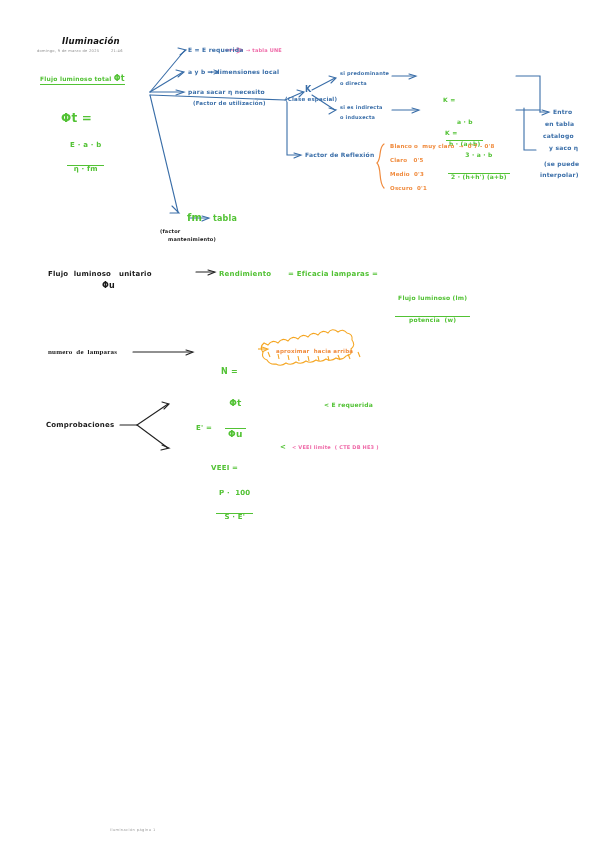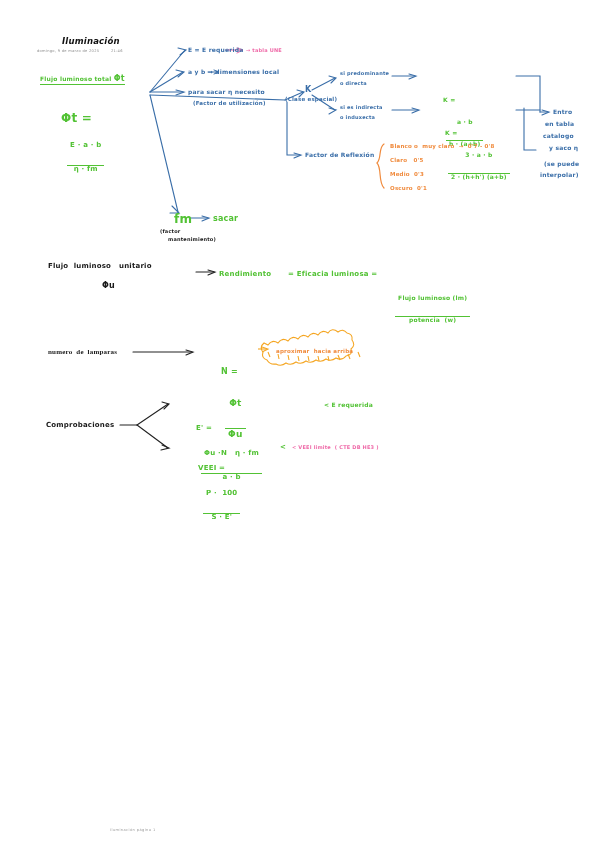--- a/index.html
+++ b/index.html
@@ -13,21 +13,21 @@
   .dark{color:#1a1a1a;}
   .hand{font-family:"DejaVu Sans", sans-serif;font-weight:600;letter-spacing:.2px;}
   .title{font-size:8.5px;font-weight:700;color:#111;letter-spacing:.2px;}
   .meta{font-size:3.6px;color:#8d8d8d;letter-spacing:.3px;}
   .foot{font-size:3.6px;color:#9a9a9a;letter-spacing:.4px;}
   svg.lay{position:absolute;left:0;top:0;width:598px;height:848px;pointer-events:none;}
   .fr{display:inline-block;vertical-align:middle;text-align:center;line-height:1.12;}
   .fr .num{display:block;padding:0 3px;}
   .fr .den{display:block;border-top:1.4px solid currentColor;padding:0 3px;}
   .s5{font-size:5px;} .s55{font-size:5.5px;} .s6{font-size:6px;} .s7{font-size:7px;}
-  .s8{font-size:8px;} .s9{font-size:9px;} .s10{font-size:12px;} .s13{font-size:12px;}
+  .s8{font-size:8px;} .s9{font-size:9px;} .s10{font-size:10px;margin-left:13px;} .s13{font-size:12px;}
   .ul{border-bottom:1.3px solid currentColor;padding-bottom:1px;}
 </style>
 </head>
 <body>
 
 <div id="page">
 
   <div class="tx title" style="left:62px;top:36px;font-style:italic;">Iluminación</div>
   <div class="tx meta" style="left:37px;top:49px;">domingo, 9 de marzo de 2025        21:46</div>
 
@@ -157,28 +157,28 @@
   <div class="tx hand orange s55" style="left:390px;top:185px;">Oscuro  0'1</div>
 
   <div class="tx hand blue s6" style="left:553px;top:108px;">Entro</div>
   <div class="tx hand blue s6" style="left:545px;top:120px;">en tabla</div>
   <div class="tx hand blue s6" style="left:543px;top:132px;">catalogo</div>
   <div class="tx hand blue s6" style="left:549px;top:144px;">y saco η</div>
   <div class="tx hand blue s6" style="left:544px;top:160px;">(se puede</div>
   <div class="tx hand blue s6" style="left:540px;top:171px;">interpolar)</div>
 
   <div class="tx hand green s10" style="left:174px;top:212px;">fm</div>
-  <div class="tx hand green s8" style="left:213px;top:214px;">sacar</div>
+  <div class="tx hand green s8" style="left:213px;top:214px;">tabla</div>
   <div class="tx hand dark s5" style="left:160px;top:228px;">(factor</div>
   <div class="tx hand dark s5" style="left:168px;top:236px;">mantenimiento)</div>
 
-  <div class="tx hand dark s7" style="left:48px;top:262px;">Flujo  luminoso   unitario</div>
+  <div class="tx hand dark s7" style="left:48px;top:270px;">Flujo  luminoso   unitario</div>
   <div class="tx hand dark s8" style="left:102px;top:281px;">Φu</div>
   <div class="tx hand green s7" style="left:219px;top:270px;">Rendimiento</div>
-  <div class="tx hand green s7" style="left:288px;top:270px;">= Eficacia luminosa =</div>
+  <div class="tx hand green s7" style="left:288px;top:270px;">= Eficacia lamparas =</div>
   <div class="tx hand green" style="left:372px;top:263px;">
     <span class="fr s6">
       <span class="num">Flujo luminoso (lm)</span>
       <span class="den">potencia  (w)</span>
     </span>
   </div>
 
   <div class="tx hand dark s7" style="left:48px;top:348px;font-family:Liberation Serif, serif;">numero  de  lamparas</div>
   <div class="tx hand green" style="left:198px;top:340px;">
     <span class="s8">N =</span>
@@ -186,28 +186,24 @@
       <span class="num">Φt</span>
       <span class="den">Φu</span>
     </span>
   </div>
   <div class="tx hand orange s55" style="left:276px;top:348px;">aproximar  hacia arriba</div>
 
   <div class="tx hand dark s7" style="left:46px;top:421px;">Comprobaciones</div>
 
   <div class="tx hand green" style="left:173px;top:396px;">
     <span class="s7">E' =</span>
-    <span class="fr s7" style="margin-left:5px;">
-      <span class="num">Φu ·N   η · fm</span>
-      <span class="den">a · b</span>
-    </span>
   </div>
   <div class="tx hand green s6" style="left:324px;top:401px;">&lt; E requerida</div>
 
-  <div class="tx hand green" style="left:175px;top:436px;">
+  <div class="tx hand green" style="left:188px;top:436px;">
     <span class="s7">VEEI =</span>
     <span class="fr s7" style="margin-left:5px;">
       <span class="num">P ·  100</span>
       <span class="den">S · E'</span>
     </span>
   </div>
   <div class="tx hand green s7" style="left:280px;top:443px;">&lt;</div>
   <div class="tx hand pink s5" style="left:292px;top:444px;">&lt; VEEI limite  ( CTE DB HE3 )</div>
 
   <div class="tx foot" style="left:110px;top:828px;">Iluminación página 1</div>

